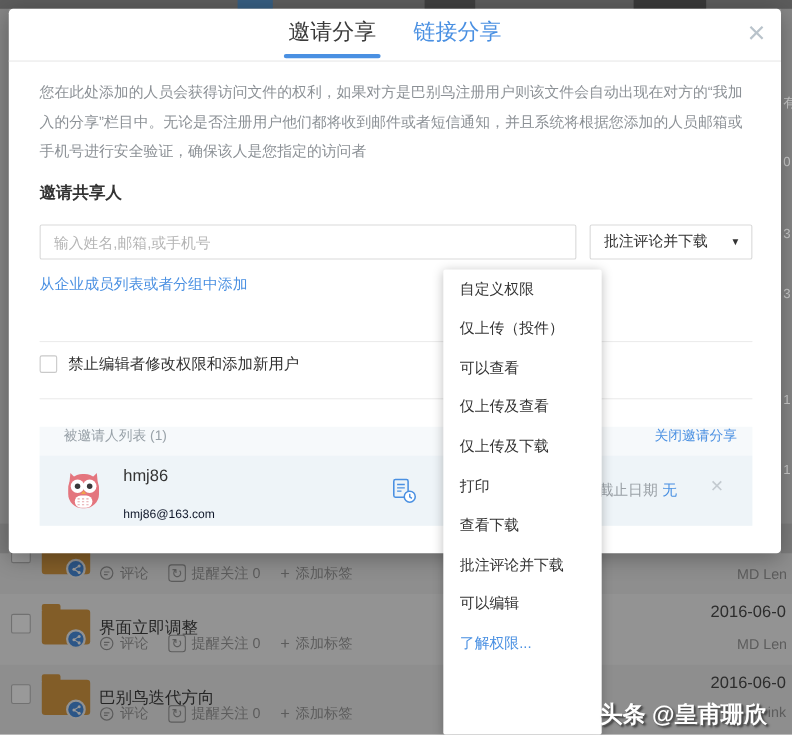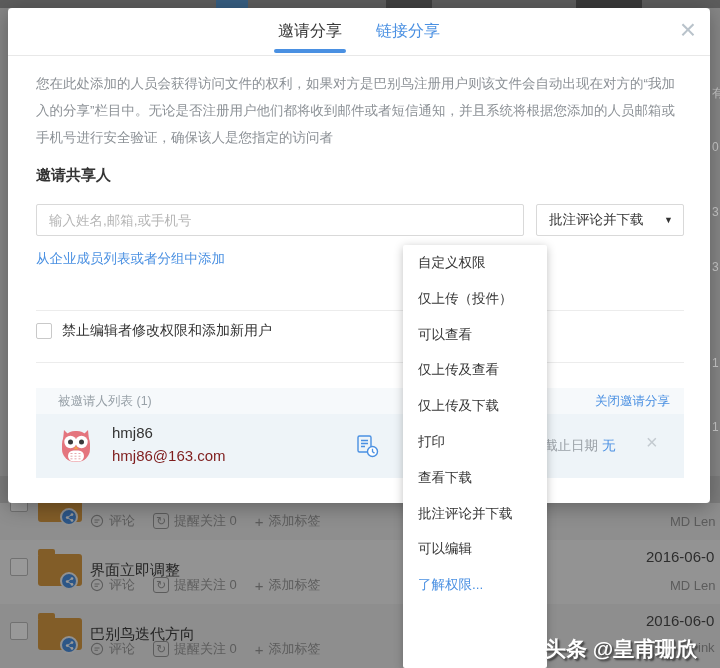--- a/index.html
+++ b/index.html
@@ -46,21 +46,21 @@
   .edge-strip-right { position:absolute; z-index:6; left:710px; top:8px; width:10px; height:495px;
     background:rgba(0,0,0,0.12); }
   .edge-frag { position:absolute; z-index:7; left:712px; width:8px; overflow:hidden;
     color:#c9c9c9; font-size:12px; line-height:14px; }
 
   
   .modal { position:absolute; z-index:10; left:8px; top:8px; width:702px; height:495px;
     background:#fff; border-radius:4px; box-shadow:0 4px 20px rgba(0,0,0,0.30); }
   .modal-header { position:relative; height:48px; border-bottom:1px solid #e8e8e8;
     display:flex; justify-content:center; align-items:flex-end; gap:30px; }
-  .tab { position:relative; font-size:16px; padding:0 2px 13px 2px; cursor:pointer;font-family:Liberation Serif, serif; }
+  .tab { position:relative; font-size:20px; padding:0 2px 13px 2px; cursor:pointer;font-family:Liberation Serif, serif; }
   .tab.active { color:#3a3a3a; }
   .tab.active::after { content:""; position:absolute; left:-2px; right:-2px; bottom:2px;
     height:4px; background:#4a90e2; border-radius:2px; }
   .tab.inactive { color:#4a90e2; }
   .modal-close { position:absolute; right:14px; top:6px; font-size:28px; font-weight:300;
     color:#b9c3cb; line-height:32px; cursor:pointer; }
 
   .desc { position:absolute; left:28px; top:62px; width:652px; font-size:13.5px;
     line-height:27px; color:#8c9196; }
   .invite-heading { position:absolute; left:28px; top:158px; font-size:15px;
@@ -74,28 +74,28 @@
     justify-content:space-between; padding:0 10px 0 12px; font-size:13.5px; cursor:pointer; }
   .perm-caret { font-size:9px; color:#333; }
   .org-link { position:absolute; left:28px; top:242px; font-size:13.5px; color:#4a90e2; cursor:pointer; }
   .divider { position:absolute; left:28px; width:648px; height:1px; background:#ececec; }
   .divider.d1 { top:302px; } .divider.d2 { top:354px; }
   .checkbox-row { position:absolute; left:28px; top:314px; display:flex; align-items:center; gap:10px; }
   .cb { width:16px; height:16px; border:1px solid #c9c9c9; border-radius:2px; background:#fff; }
   .checkbox-row label { font-size:14px; color:#333; }
 
   .invited-section { position:absolute; left:28px; top:380px; width:648px; }
-  .list-header { height:26px; background:#f6f9fb; display:flex; align-items:center;
+  .list-header { height:26px; background:#f6f9fb; display:flex; align-items:flex-start;
     justify-content:space-between; padding:0 14px 0 22px; }
   .list-header .hdr { font-size:12.5px; color:#98a1a8; }
   .list-header .close-share { font-size:12.5px; color:#4a90e2; cursor:pointer; }
   .user-row { position:relative; height:64px; background:#eef4f8;padding-left:20px; }
   .avatar { position:absolute; left:20px; top:12px; width:40px; height:40px; }
   .u-name { position:absolute; left:76px; top:10px; font-size:15px; color:#333; }
-  .u-email { position:absolute; left:76px; top:33px; font-size:15px; color:#7f1d1d; }
+  .u-email { position:absolute; left:76px; top:48px; font-size:11px; color:#0f172a; }
   .deadline-icon { position:absolute; left:318px; top:19px; width:26px; height:26px; cursor:pointer; }
   .deadline-label { position:absolute; left:508px; top:23px; font-size:13.5px; color:#9aa0a6; }
   .deadline-value { position:absolute; left:566px; top:23px; font-size:13.5px; color:#4a90e2; cursor:pointer; }
   .user-remove { position:absolute; left:610px; top:17px; font-size:20px; color:#c3cad0; cursor:pointer; }
 
   
   .perm-menu { position:absolute; z-index:20; left:403px; top:245px; width:144px; height:423px;
     background:#fff; border-radius:2px; box-shadow:0 2px 10px rgba(0,0,0,0.25); overflow:hidden; }
   .perm-item { line-height:35.8px; height:35.8px; padding-left:15px; font-size:13.5px;
     color:#333; cursor:pointer; white-space:nowrap; }

